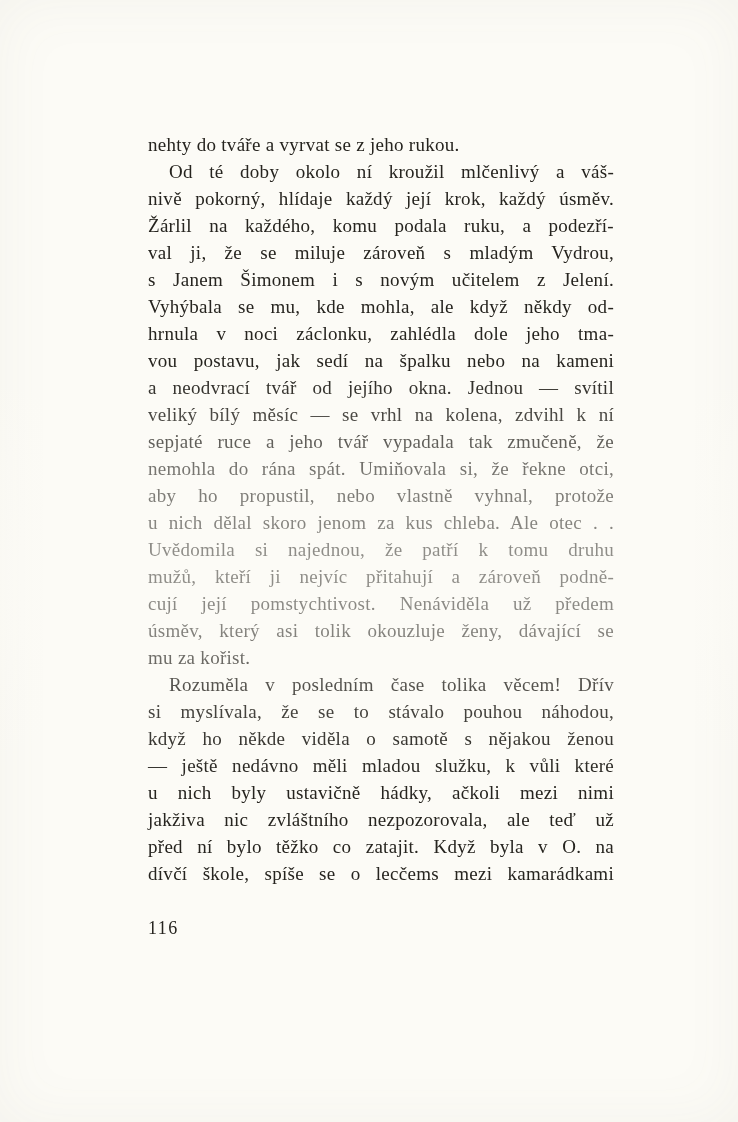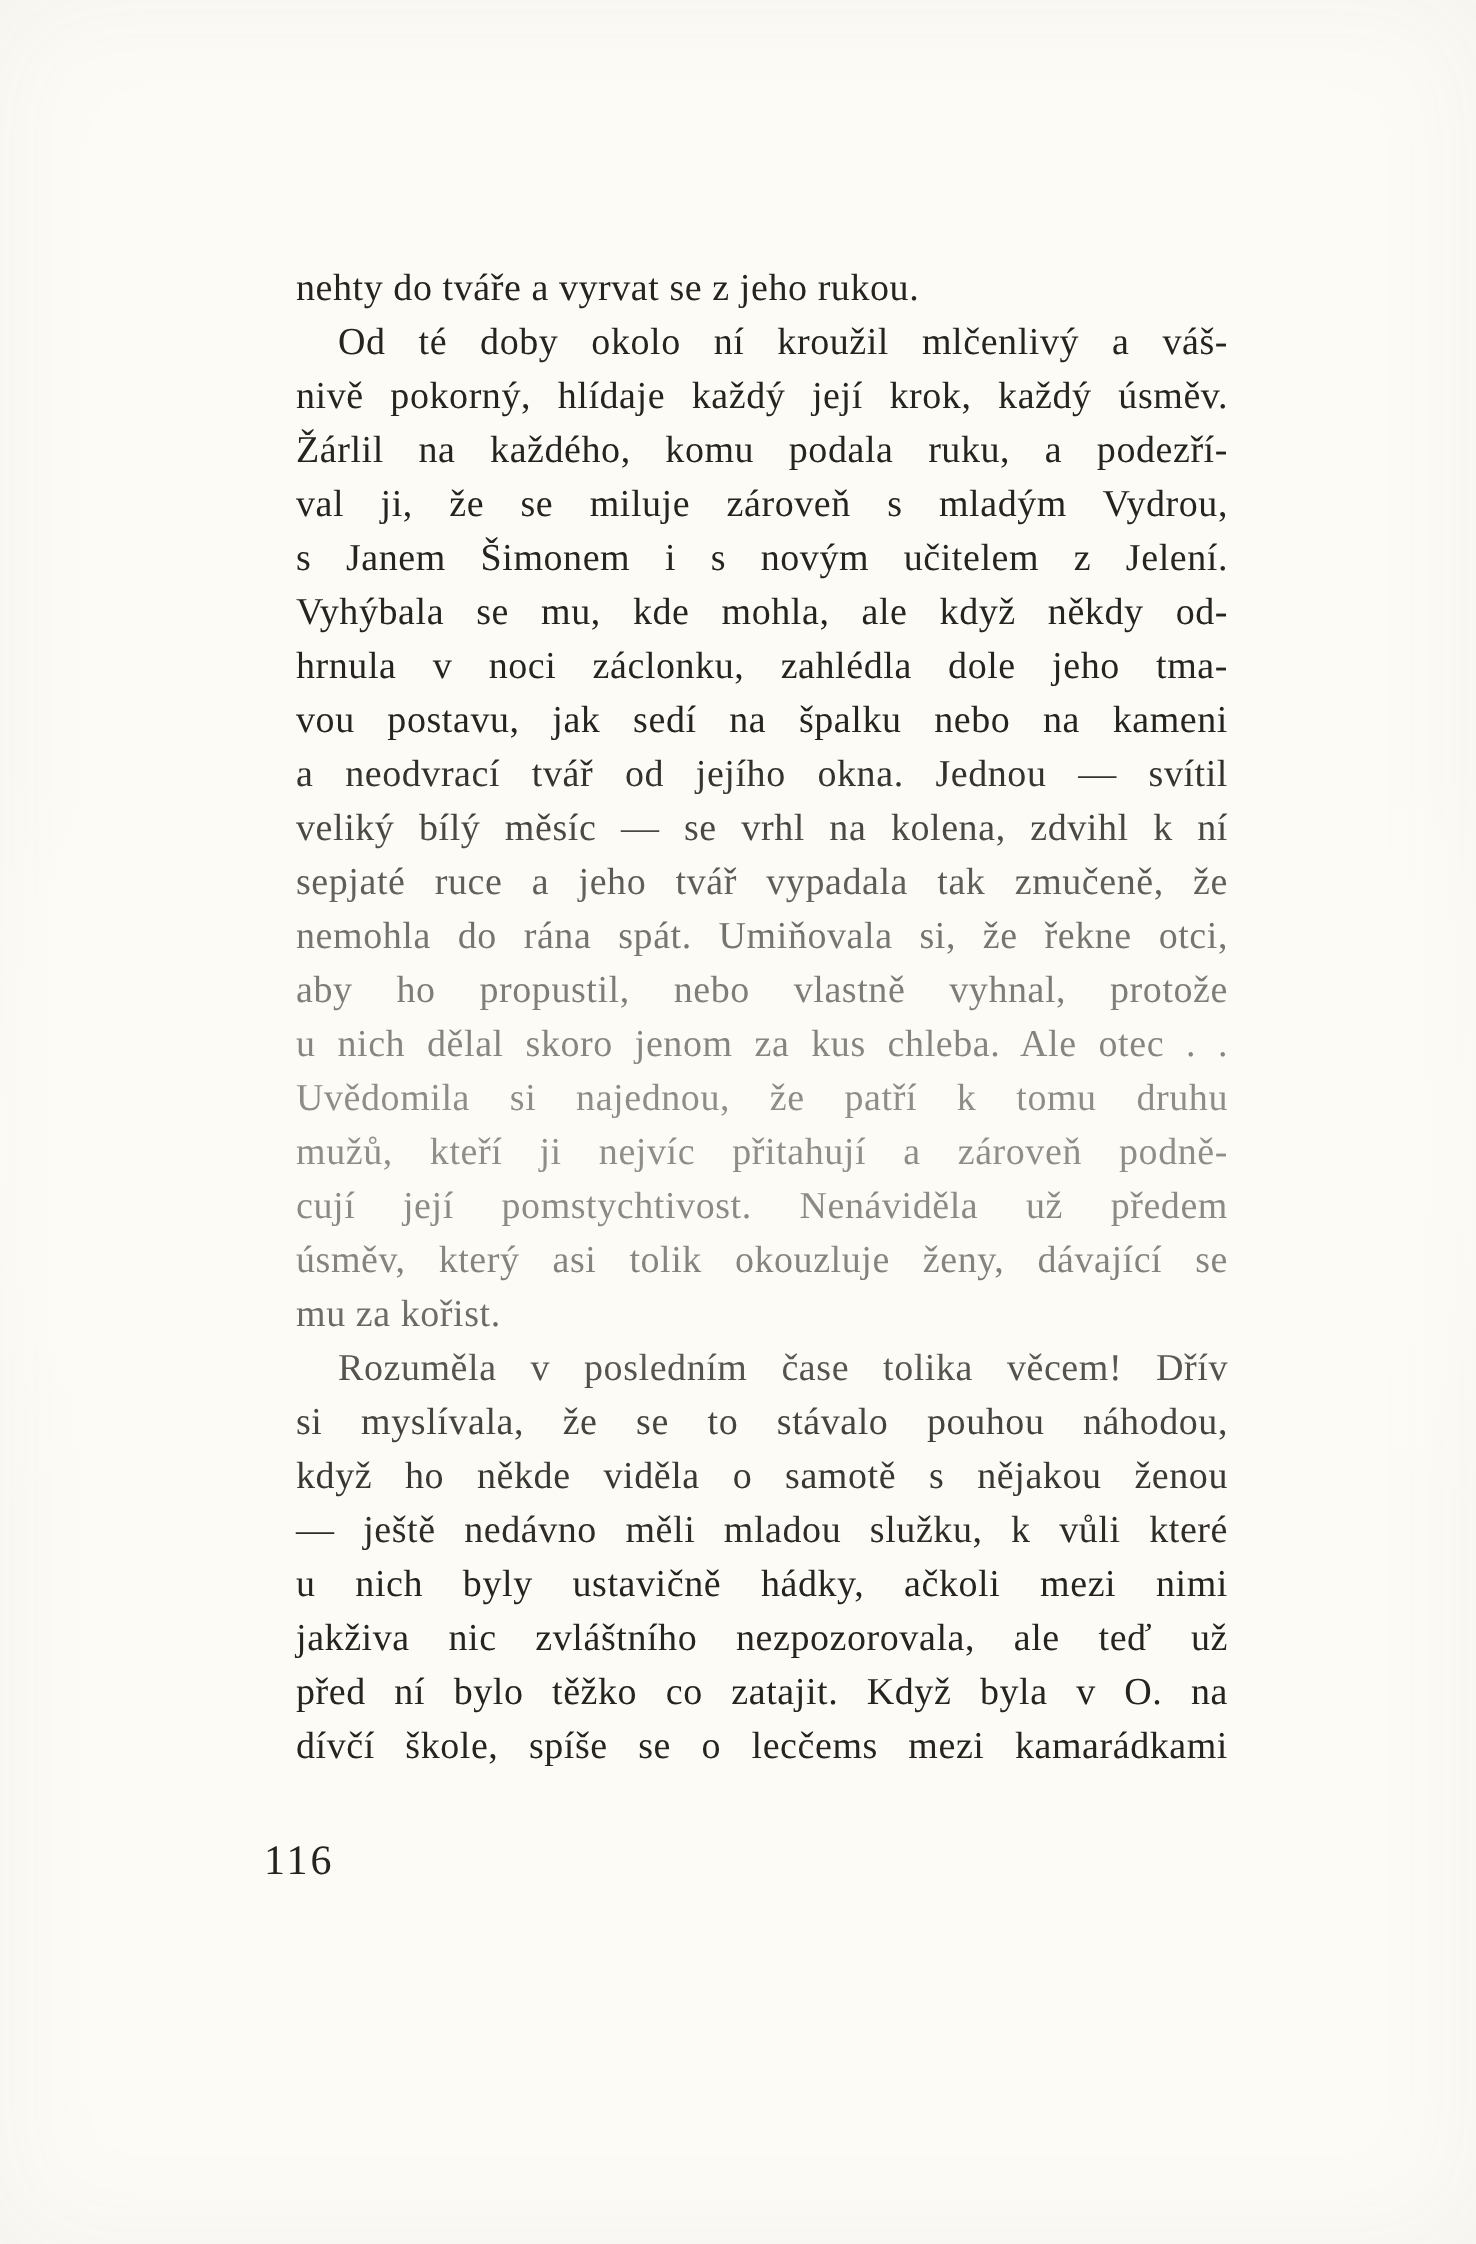--- a/index.html
+++ b/index.html
@@ -53,23 +53,23 @@
       rgba(252,251,246,0.38) 42%,
       rgba(252,251,246,0.50) 50%,
       rgba(252,251,246,0.46) 56%,
       rgba(252,251,246,0.18) 62%,
       rgba(252,251,246,0) 70%,
       rgba(252,251,246,0) 100%
     );
   }
   .page-number {
     position: absolute;
-    left: 132px;
+    left: 148px;
     top: 918px;
-    font-size: 21px;
+    font-size: 18px;
     letter-spacing: 1.5px;
     color: #26241f;
   }
 </style>
 </head>
 <body>
 
 <div class="scan-page">
   <div class="text-block">
       <div class="paragraph">

